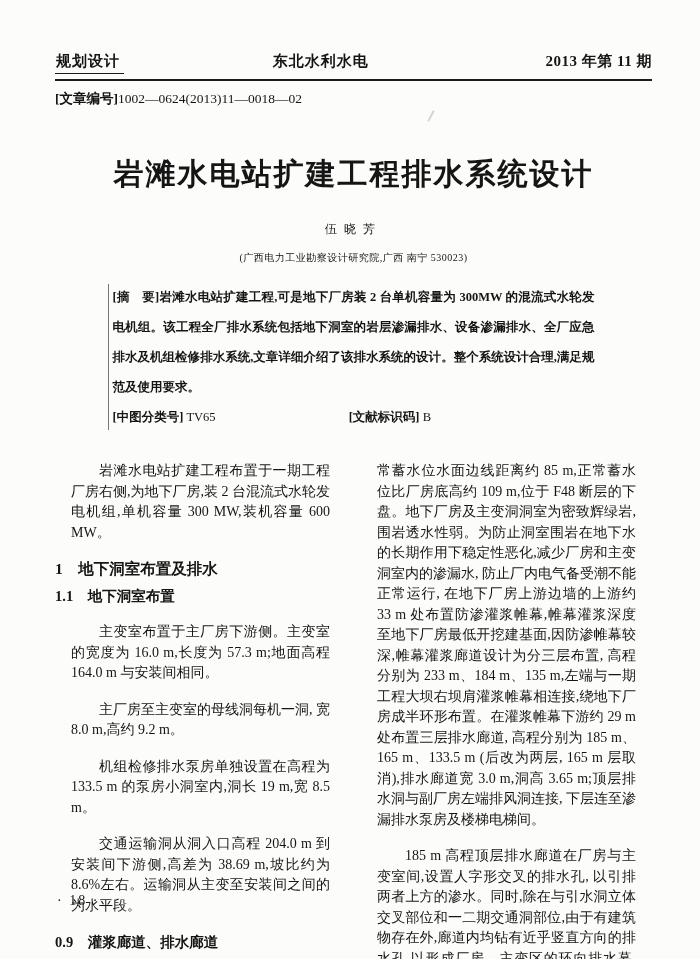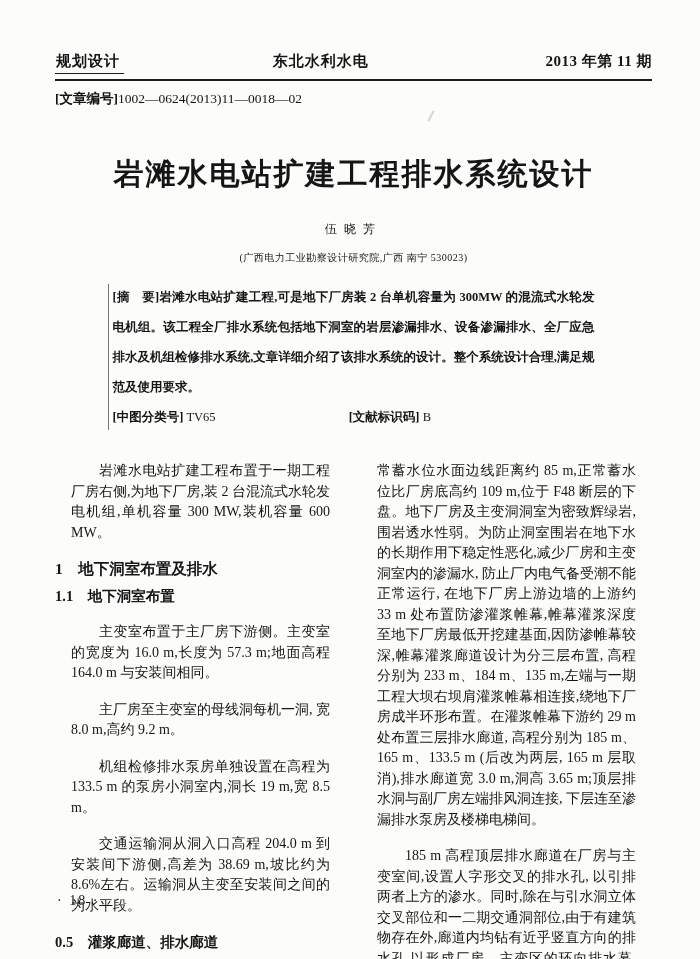--- a/index.html
+++ b/index.html
@@ -120,21 +120,21 @@
 
   <div class="body-columns">
     <div class="col">
         <div class="para">岩滩水电站扩建工程布置于一期工程厂房右侧,为地下厂房,装 2 台混流式水轮发电机组,单机容量 300 MW,装机容量 600 MW。</div>
         <div class="heading1">1　地下洞室布置及排水</div>
         <div class="heading2">1.1　地下洞室布置</div>
         <div class="para">主变室布置于主厂房下游侧。主变室的宽度为 16.0 m,长度为 57.3 m;地面高程 164.0 m 与安装间相同。</div>
         <div class="para">主厂房至主变室的母线洞每机一洞, 宽 8.0 m,高约 9.2 m。</div>
         <div class="para">机组检修排水泵房单独设置在高程为 133.5 m 的泵房小洞室内,洞长 19 m,宽 8.5 m。</div>
         <div class="para">交通运输洞从洞入口高程 204.0 m 到安装间下游侧,高差为 38.69 m,坡比约为 8.6%左右。运输洞从主变至安装间之间的为水平段。</div>
-        <div class="heading2">0.5　灌浆廊道、排水廊道</div>
+        <div class="heading2">0.9　灌浆廊道、排水廊道</div>
         <div class="para">水库正常蓄水位为 223 m,地下厂房至水库正</div>
       </div>
     <div class="col">
         <div class="para noindent">常蓄水位水面边线距离约 85 m,正常蓄水位比厂房底高约 109 m,位于 F48 断层的下盘。地下厂房及主变洞洞室为密致辉绿岩,围岩透水性弱。为防止洞室围岩在地下水的长期作用下稳定性恶化,减少厂房和主变洞室内的渗漏水, 防止厂内电气备受潮不能正常运行, 在地下厂房上游边墙的上游约 33 m 处布置防渗灌浆帷幕,帷幕灌浆深度至地下厂房最低开挖建基面,因防渗帷幕较深,帷幕灌浆廊道设计为分三层布置, 高程分别为 233 m、184 m、135 m,左端与一期工程大坝右坝肩灌浆帷幕相连接,绕地下厂房成半环形布置。在灌浆帷幕下游约 29 m 处布置三层排水廊道, 高程分别为 185 m、165 m、133.5 m (后改为两层, 165 m 层取消),排水廊道宽 3.0 m,洞高 3.65 m;顶层排水洞与副厂房左端排风洞连接, 下层连至渗漏排水泵房及楼梯电梯间。</div>
         <div class="para">185 m 高程顶层排水廊道在厂房与主变室间,设置人字形交叉的排水孔, 以引排两者上方的渗水。同时,除在与引水洞立体交叉部位和一二期交通洞部位,由于有建筑物存在外,廊道内均钻有近乎竖直方向的排水孔,以形成厂房、主变区的环向排水幕, 将渗水引至 133.5 m 高程廊道里设置的排水沟, 并汇集到 133.30 m 高程渗漏泵房底下的渗漏集水井。</div>
         <div class="heading2">1.3　厂房洞室岩壁渗漏水</div>
         <div class="para">厂房自岩锚梁以下至水轮机层及副厂房与岩</div>
       </div>
   </div>
 

